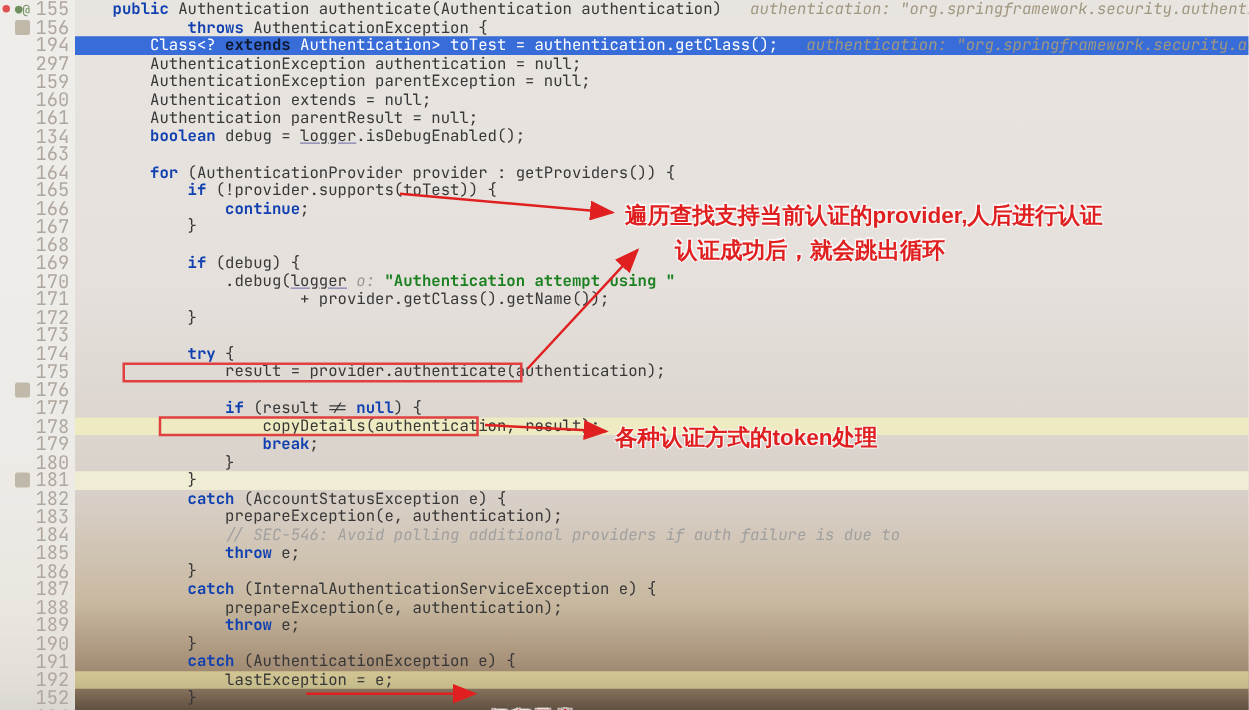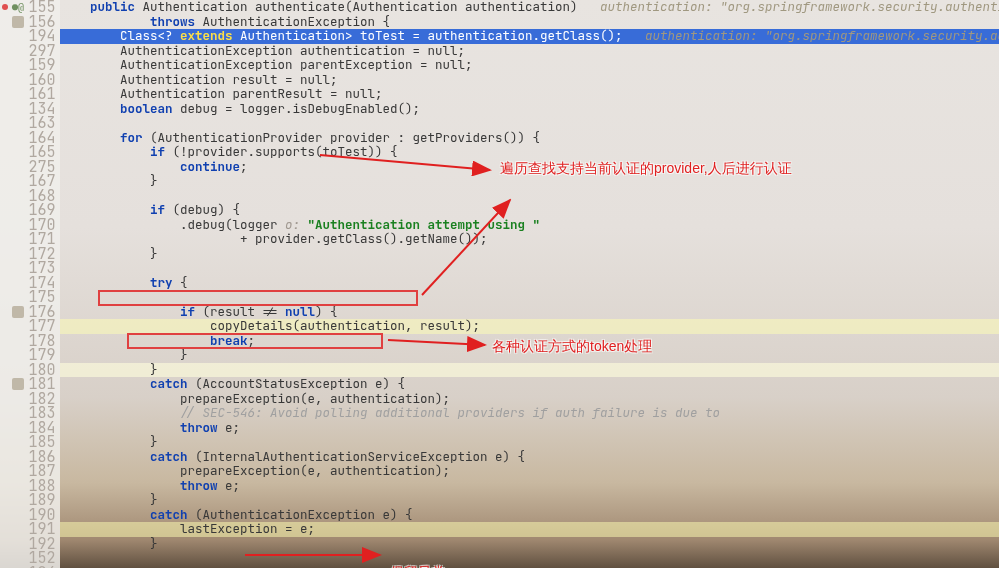--- a/index.html
+++ b/index.html
@@ -63,49 +63,49 @@
   height: 14.5px;
   white-space: pre;
   color: #383838;
   line-height: 14.5px;
   position: relative;
 }
 .selected-line {
   background: #386cd8;
   color: #ffffff;
 }
-.selected-line .kw { color: #fde047; font-weight: bold; }
+.selected-line .kw { color: #0f172a; font-weight: bold; }
 .highlight-line {
   background: rgba(255,255,180,0.5);
 }
 .caret-line {
   background: rgba(255,255,220,0.6);
 }
 .kw { color: #1040b0; font-weight: bold; }
 .str { color: #1a8020; font-weight: bold; }
 .cmt { color: #a0a0a0; font-style: italic; }
 .param-hint { color: #a09890; font-style: italic; font-weight: normal; }
 .inlay { color: #a09880; font-style: italic; }
-.field-uline { text-decoration-color: #8080b0; }
+.field-uline { text-decoration: underline; text-decoration-color: #8080b0; }
 .red-box {
   position: absolute;
   border: 2px solid #e04040;
   pointer-events: none;
 }
 .annotation-overlay {
   position: absolute;
   inset: 0;
   pointer-events: none;
 }
 .anno-text {
   position: absolute;
   color: #e02020;
   font-family: "SimSun","Microsoft YaHei",sans-serif;
-  font-size: 14px;
-  font-weight: normal;
+  font-size: 18px;
+  font-weight: bold;
   text-shadow: 1px 1px 0 rgba(255,255,255,0.6), -1px -1px 0 rgba(255,255,255,0.6), 1px -1px 0 rgba(255,255,255,0.6), -1px 1px 0 rgba(255,255,255,0.6);
   white-space: nowrap;
 }
 </style>
 </head>
 <body>
 
 <div class="editor-container">
   <div class="gutter" id="gutter">
       <div class="gutter-line">
@@ -138,21 +138,21 @@
       <div class="gutter-line">
         <span class="line-number">163</span>
       </div>
       <div class="gutter-line">
         <span class="line-number">164</span>
       </div>
       <div class="gutter-line">
         <span class="line-number">165</span>
       </div>
       <div class="gutter-line">
-        <span class="line-number">275</span>
+        <span class="line-number">166</span>
       </div>
       <div class="gutter-line">
         <span class="line-number">167</span>
       </div>
       <div class="gutter-line">
         <span class="line-number">168</span>
       </div>
       <div class="gutter-line">
         <span class="line-number">169</span>
       </div>
@@ -234,35 +234,36 @@
         <span class="line-number">194</span>
       </div>
     </div>
   <div class="code-area" id="codearea">
 
   <div class="code-line">    <span class="kw">public</span> Authentication authenticate(Authentication authentication)<span class="inlay">   authentication: "org.springframework.security.authentication.UsernamePass</span></div>
       <div class="code-line">            <span class="kw">throws</span> AuthenticationException {</div>
       <div class="code-line selected-line">        Class&lt;? <span class="kw">extends</span> Authentication&gt; toTest = authentication.getClass();<span class="inlay">   authentication: "org.springframework.security.authentication.Username</span></div>
       <div class="code-line">        AuthenticationException authentication = null;</div>
       <div class="code-line">        AuthenticationException parentException = null;</div>
-      <div class="code-line">        Authentication result = null;</div>
+      <div class="code-line">        Authentication extends = null;</div>
       <div class="code-line">        Authentication parentResult = null;</div>
       <div class="code-line">        <span class="kw">boolean</span> debug = <span class="field-uline">logger</span>.isDebugEnabled();</div>
       <div class="code-line"></div>
       <div class="code-line">        <span class="kw">for</span> (AuthenticationProvider provider : getProviders()) {</div>
       <div class="code-line">            <span class="kw">if</span> (!provider.supports(toTest)) {</div>
       <div class="code-line">                <span class="kw">continue</span>;</div>
       <div class="code-line">            }</div>
       <div class="code-line"></div>
       <div class="code-line">            <span class="kw">if</span> (debug) {</div>
       <div class="code-line">                .debug(<span class="field-uline">logger</span><span class="param-hint"> o: </span><span class="str">"Authentication attempt using "</span></div>
       <div class="code-line">                        + provider.getClass().getName());</div>
       <div class="code-line">            }</div>
       <div class="code-line"></div>
       <div class="code-line">            <span class="kw">try</span> {</div>
+      <div class="code-line">                result = provider.authenticate(authentication);</div>
       <div class="code-line"></div>
       <div class="code-line">                <span class="kw">if</span> (result != <span class="kw">null</span>) {</div>
       <div class="code-line highlight-line">                    copyDetails(authentication, result);</div>
       <div class="code-line">                    <span class="kw">break</span>;</div>
       <div class="code-line">                }</div>
       <div class="code-line caret-line">            }</div>
       <div class="code-line">            <span class="kw">catch</span> (AccountStatusException e) {</div>
       <div class="code-line">                prepareException(e, authentication);</div>
       <div class="code-line"><span class="cmt">                // SEC-546: Avoid polling additional providers if auth failure is due to</span></div>
       <div class="code-line">                <span class="kw">throw</span> e;</div>
@@ -285,16 +286,17 @@
 
       <line x1="260" y1="155" x2="430" y2="170" stroke="#e02020" stroke-width="2" marker-end="url(#arrowhead)"></line>
 
       <line x1="362" y1="295" x2="450" y2="200" stroke="#e02020" stroke-width="2" marker-end="url(#arrowhead)"></line>
 
       <line x1="328" y1="340" x2="425" y2="345" stroke="#e02020" stroke-width="2" marker-end="url(#arrowhead)"></line>
 
       <line x1="185" y1="555" x2="320" y2="555" stroke="#e02020" stroke-width="2" marker-end="url(#arrowhead)"></line>
     </svg>
       <div class="anno-text" style="left:440px; top:160px;">遍历查找支持当前认证的provider,人后进行认证</div>
+      <div class="anno-text" style="left:480px; top:188px;">认证成功后，就会跳出循环</div>
       <div class="anno-text em" style="left:432px; top:338px;">各种认证方式的token处理</div>
       <div class="anno-text" style="left:330px; top:564px;">保留异常</div>
     </div>
 </div>
 
 </body></html>

